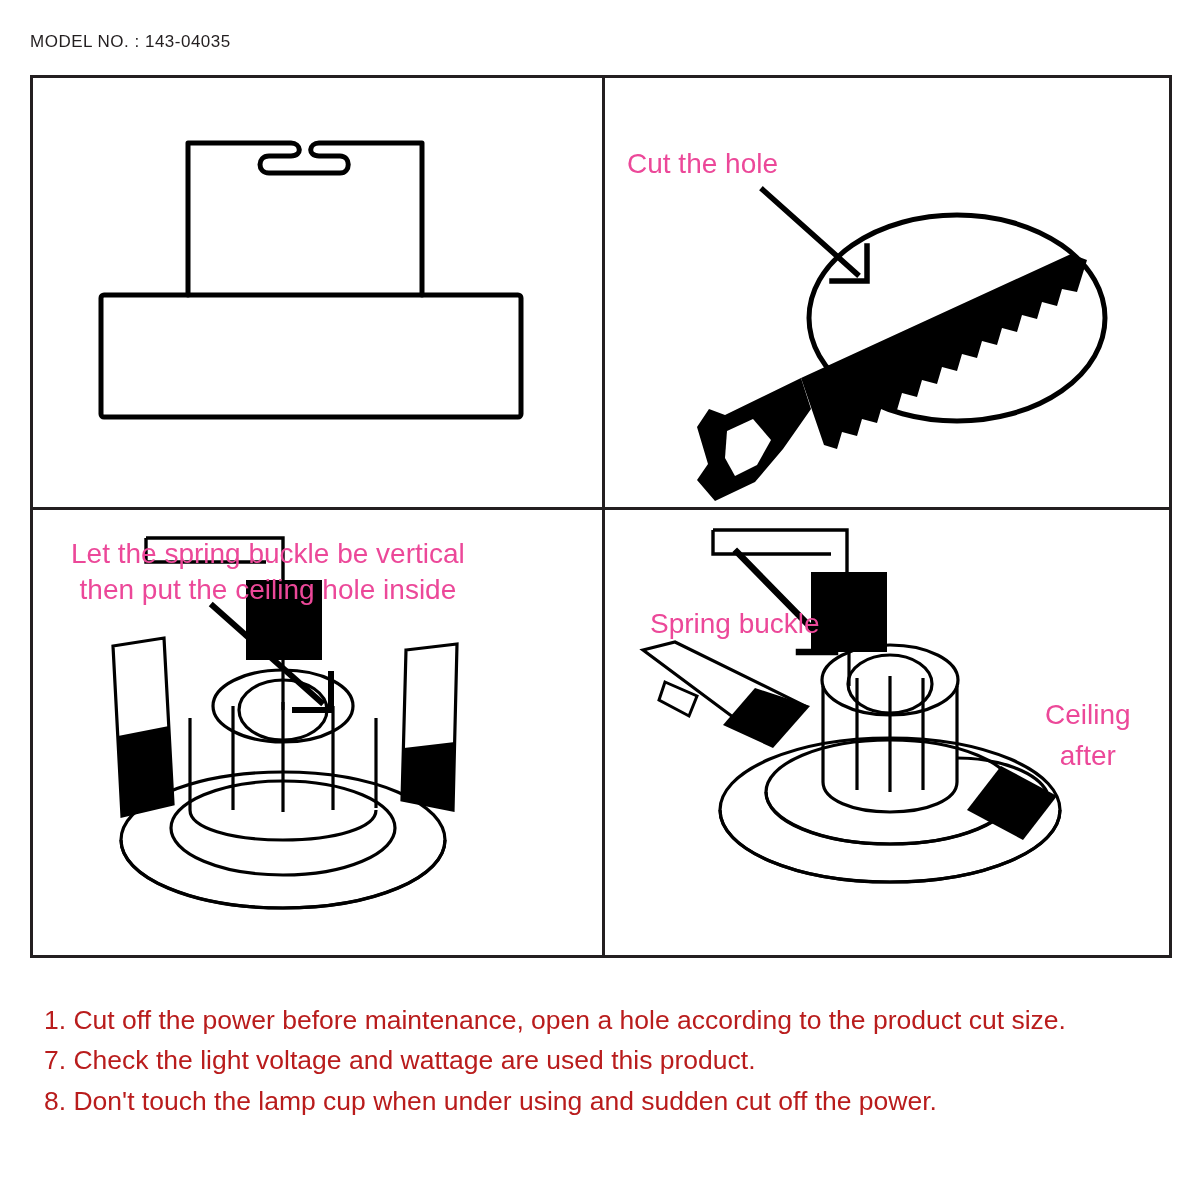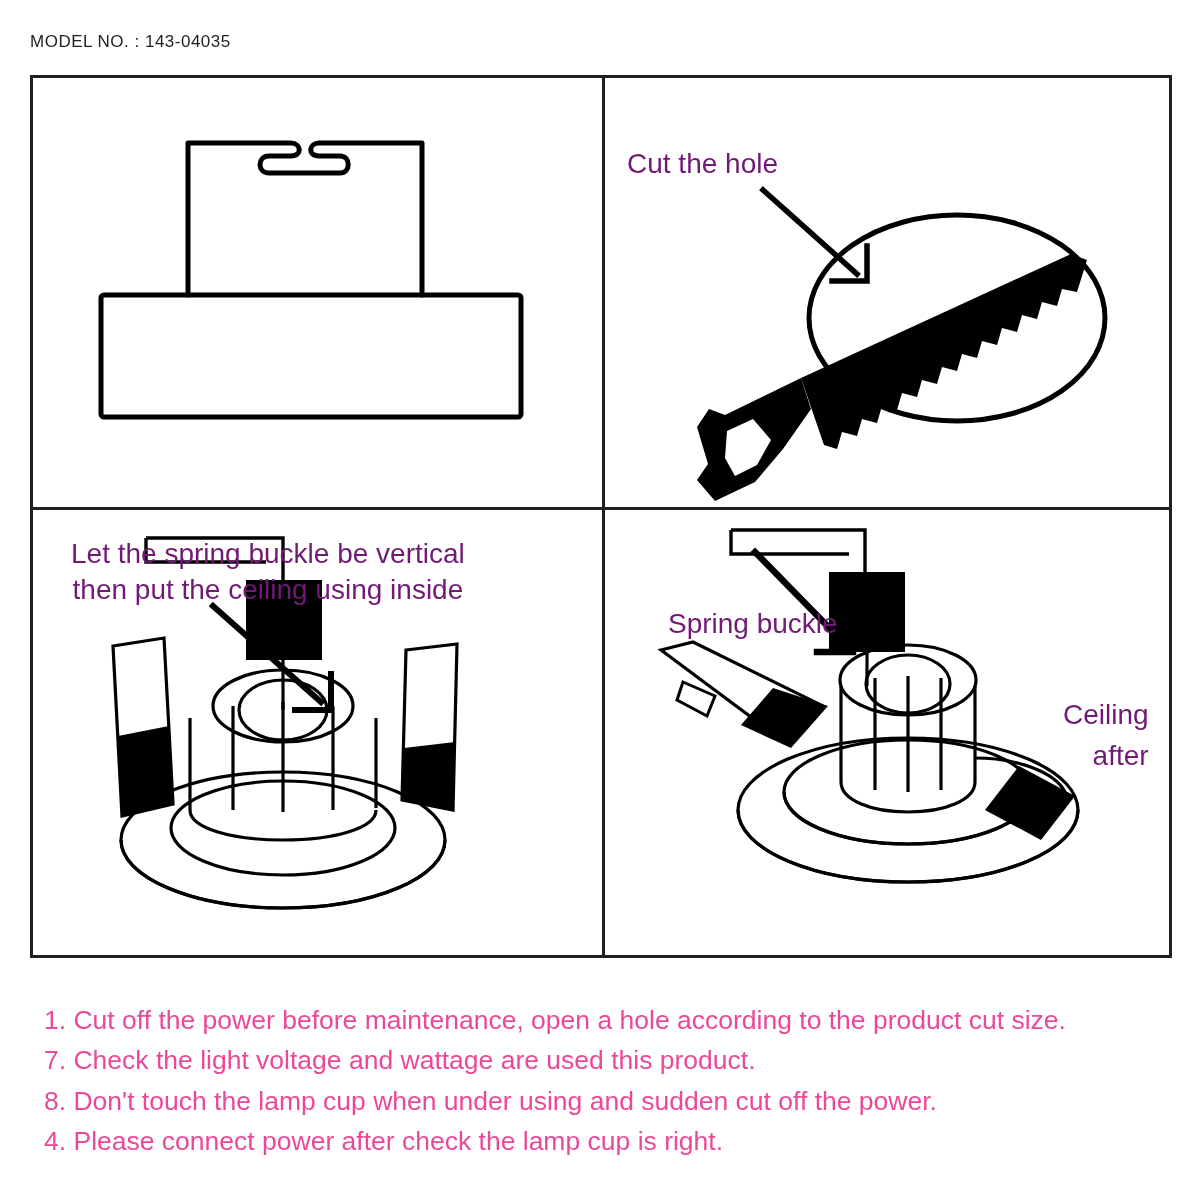--- a/index.html
+++ b/index.html
@@ -52,43 +52,43 @@
     width: 1142px;
     height: 3px;
     background: #231f20;
   }
   .panel {
     position: absolute;
   }
   #panel-tl { left: 33px;  top: 78px;  width: 569px; height: 429px; }
   #panel-tr { left: 605px; top: 78px;  width: 567px; height: 429px; }
   #panel-bl { left: 33px;  top: 510px; width: 651px; height: 448px; }
-  #panel-br { left: 605px; top: 510px; width: 567px; height: 448px; margin-left: 18px; }
+  #panel-br { left: 605px; top: 510px; width: 567px; height: 448px; }
 
   .panel-label {
     position: absolute;
     font-size: 28px;
-    color: #701a75;
+    color: #ec4899;
     white-space: nowrap;
     line-height: 1.28;
   }
   #label-cut-the-hole { left: 22px; top: 68px; }
   #label-let-spring   { left: 38px; top: 26px; text-align: center; }
   #label-spring-buckle{ left: 45px; top: 96px; }
-  #label-ceiling-plate{ left: 440px; top: 185px; text-align: right; line-height: 1.45; }
+  #label-ceiling-plate{ left: 440px; top: 185px; text-align: center; line-height: 1.45; }
 
   .notes {
     position: absolute;
     left: 44px;
     top: 1000px;
     width: 1140px;
   }
   .note-line {
     font-size: 26.5px;
-    color: #ec4899;
+    color: #b91c1c;
     line-height: 1.52;
     white-space: nowrap;
   }
   svg { display: block; overflow: visible; }
 </style>
 </head>
 <body>
 
 <div id="sheet">
 
@@ -168,21 +168,21 @@
                  L152 387
                  L166 362
                  Z"></path>
       </g>
     </svg>
   </div>
 
   <div class="panel" id="panel-bl">
     <div class="panel-label" id="label-let-spring">
       <div>Let the spring buckle be vertical</div>
-      <div>then put the ceiling using inside</div>
+      <div>then put the ceiling hole inside</div>
     </div>
 
     <svg width="569" height="448" viewBox="0 0 569 448">
 
       <g stroke="#000000" fill="none" stroke-width="6" stroke-linecap="square">
         <line x1="180" y1="96" x2="288" y2="192"></line>
         <path d="M298 164 L298 200 L262 200" stroke-linejoin="miter"></path>
       </g>
 
       <g fill="none" stroke="#000000" stroke-width="3.2" stroke-linejoin="round">
@@ -261,16 +261,15 @@
       </g>
       <rect x="206" y="62" width="76" height="80" fill="#000000"></rect>
       <line x1="244" y1="142" x2="244" y2="176" stroke="#000000" stroke-width="3.2"></line>
     </svg>
   </div>
 
   <div class="notes">
     <div class="note-line">1. Cut off the power before maintenance, open a hole according to the product cut size.</div>
     <div class="note-line">7. Check the light voltage and wattage are used this product.</div>
     <div class="note-line">8. Don't touch the lamp cup when under using and sudden cut off the power.</div>
-    <div class="note-line">4. Please connect power after check the lamp cup is right.</div>
   </div>
 
 </div>
 
 </body></html>

